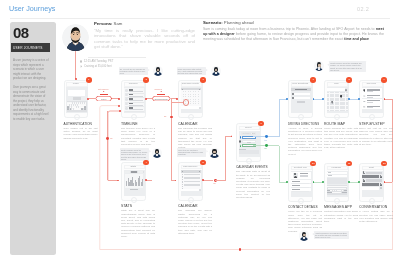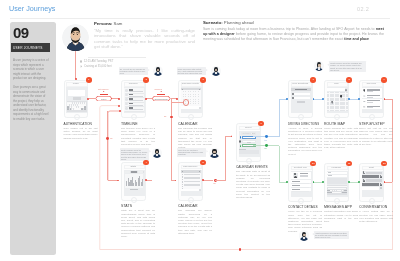--- a/index.html
+++ b/index.html
@@ -38,21 +38,21 @@
 </head>
 <body>
 
 <div class="page">
 
   <div class="abs" id="hdr">User Journeys</div>
   <div class="abs" id="pgnum">02.2</div>
   <div class="abs" id="rule"></div>
 
   <div class="abs" id="intro"></div>
-  <div class="abs" id="introNum">09</div>
+  <div class="abs" id="introNum">08</div>
   <div class="abs" id="introTag"></div>
   <div class="abs" id="introTagT">USER JOURNEYS</div>
   <div class="abs introP" style="top:58px">A user journey is a series of steps which represent a scenario in which a user might interact with the product we are designing.</div>
   <div class="abs introP" style="top:85px">User journeys are a great way to communicate and demonstrate the vision of the project, they help us understand user behavior, and identify functionality requirements at a high level to enable key user tasks.</div>
 
   <div class="abs" id="avatar">
     <svg viewBox="0 0 100 100" width="100%" height="100%">
       <defs>
           <clipPath id="avclip">
             <circle cx="50" cy="50" r="50"></circle>

